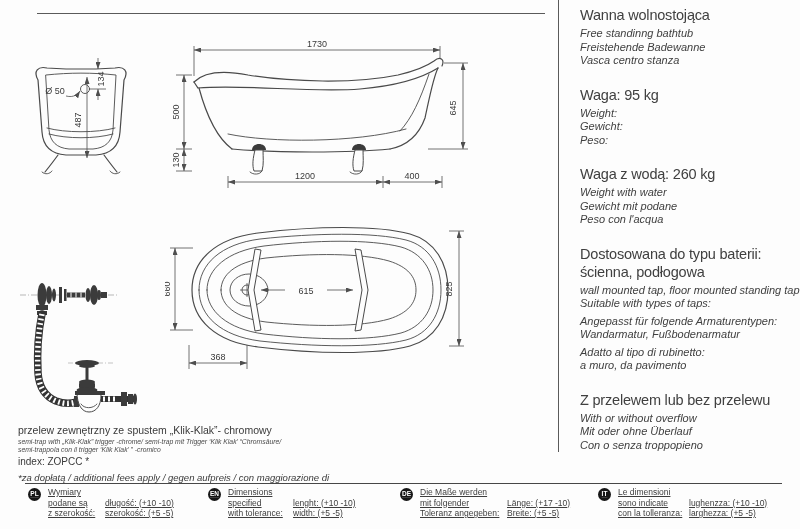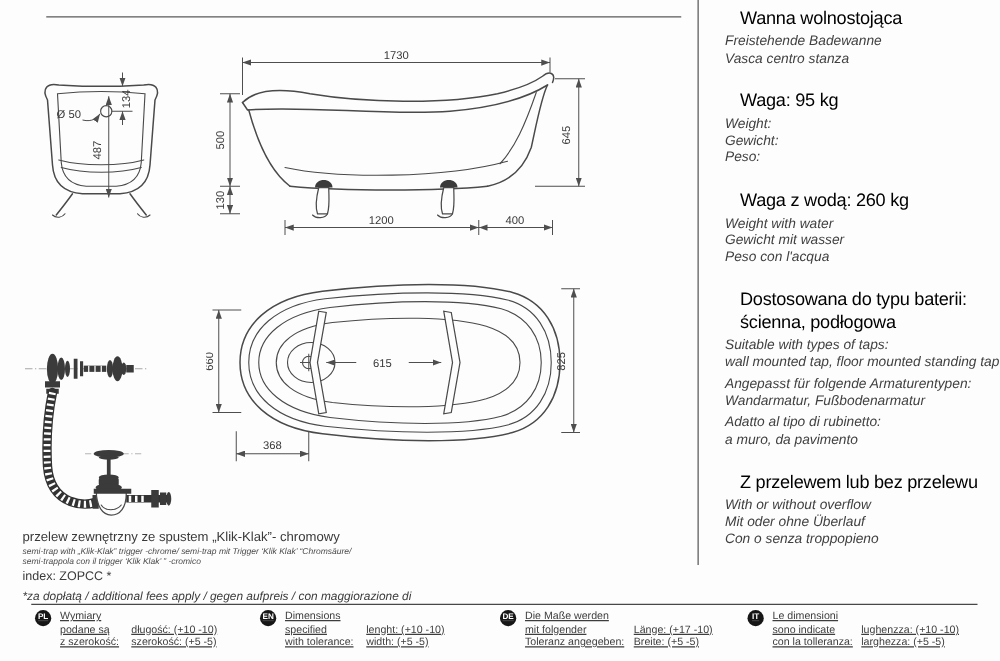--- a/index.html
+++ b/index.html
@@ -6,22 +6,22 @@
   .page{position:relative;width:800px;height:529px;background:#fdfdfd;overflow:hidden;
         font-family:"Liberation Sans",sans-serif;color:#3a3a3a;}
   .rule{position:absolute;background:#5a5a5a;}
   .rule.top{left:37px;top:13px;width:508px;height:1px;}
   .rule.vert{left:558px;top:0;width:1px;height:452px;}
   .rule.footer{left:25px;top:483px;width:757px;height:1px;background:#474747;}
 
   
   .panel{position:absolute;left:580px;top:6px;width:218px;}
   .panel section{margin:0 0 18px 0;}
-  .panel h3{margin:0 0 3px 12px;font-size:14.5px;line-height:18px;font-weight:500;
-            letter-spacing:-0.2px;color:#000000;}
+  .panel h3{margin:0 0 3px 0;font-size:14.5px;line-height:18px;font-weight:500;
+            letter-spacing:-0.2px;color:#404040;}
   .panel p{margin:0;font-size:11px;line-height:13.5px;font-style:italic;color:#404040;white-space:nowrap;}
   .panel p.gap{margin-top:4px;}
 
   
   .notes{position:absolute;left:18px;top:424px;width:345px;}
   .notes .n1{font-size:10.5px;line-height:12.5px;margin:0 0 1px 0;white-space:nowrap;}
   .notes .n2{font-size:6.8px;line-height:8px;font-style:italic;margin:0;white-space:nowrap;color:#4a4a4a;}
   .notes .n4{font-size:10px;line-height:12px;margin:2px 0 0 0;}
   .notes .n5{font-size:9.5px;line-height:12px;font-style:italic;margin:4px 0 0 0;white-space:nowrap;}
 
@@ -231,39 +231,40 @@
       <line x1="85" y1="121" x2="100" y2="121" stroke="#fdfdfd" stroke-width="5" stroke-dasharray="2 3"></line>
       <rect class="fillk" x="103" y="114" width="6" height="14"></rect>
       <rect class="fillk" x="110" y="116" width="5" height="10"></rect>
       <ellipse class="fillk" cx="117" cy="121" rx="2" ry="5.5"></ellipse>
     </g>
   </svg>
 
   <div class="panel">
     <section>
       <h3>Wanna wolnostojąca</h3>
+      <p>Free standinng bathtub</p>
       <p>Freistehende Badewanne</p>
       <p>Vasca centro stanza</p>
     </section>
     <section>
       <h3>Waga: 95 kg</h3>
       <p>Weight:</p>
       <p>Gewicht:</p>
       <p>Peso:</p>
     </section>
     <section>
       <h3>Waga z wodą: 260 kg</h3>
       <p>Weight with water</p>
-      <p>Gewicht mit wasser</p>
+      <p>Gewicht mit podane</p>
       <p>Peso con l'acqua</p>
     </section>
     <section>
       <h3>Dostosowana do typu baterii: ścienna, podłogowa</h3>
+      <p>wall mounted tap, floor mounted standing tap</p>
       <p>Suitable with types of taps:</p>
-      <p>wall mounted tap, floor mounted standing tap</p>
       <p class="gap">Angepasst für folgende Armaturentypen:</p>
       <p>Wandarmatur, Fußbodenarmatur</p>
       <p class="gap">Adatto al tipo di rubinetto:</p>
       <p>a muro, da pavimento</p>
     </section>
     <section>
       <h3>Z przelewem lub bez przelewu</h3>
       <p>With or without overflow</p>
       <p>Mit oder ohne Überlauf</p>
       <p>Con o senza troppopieno</p>

